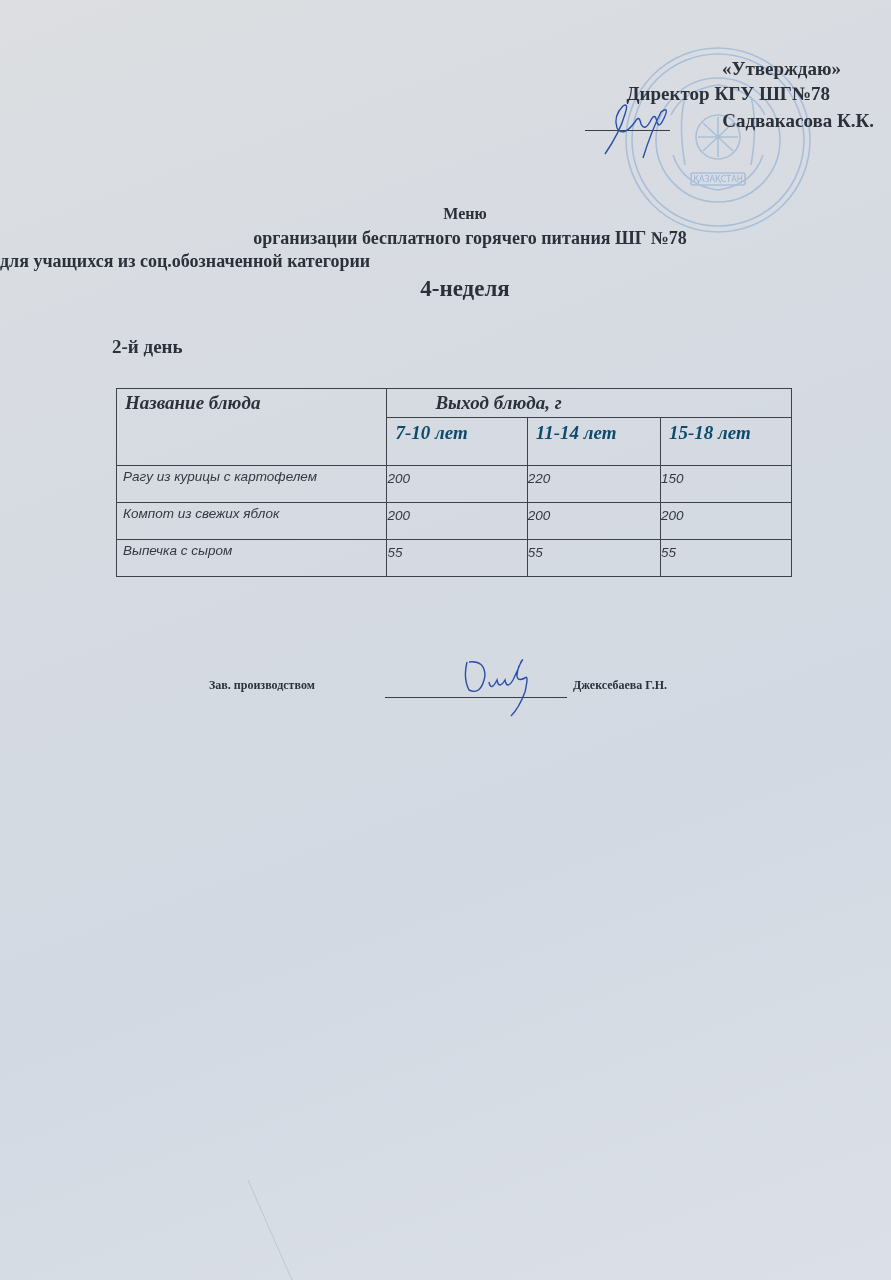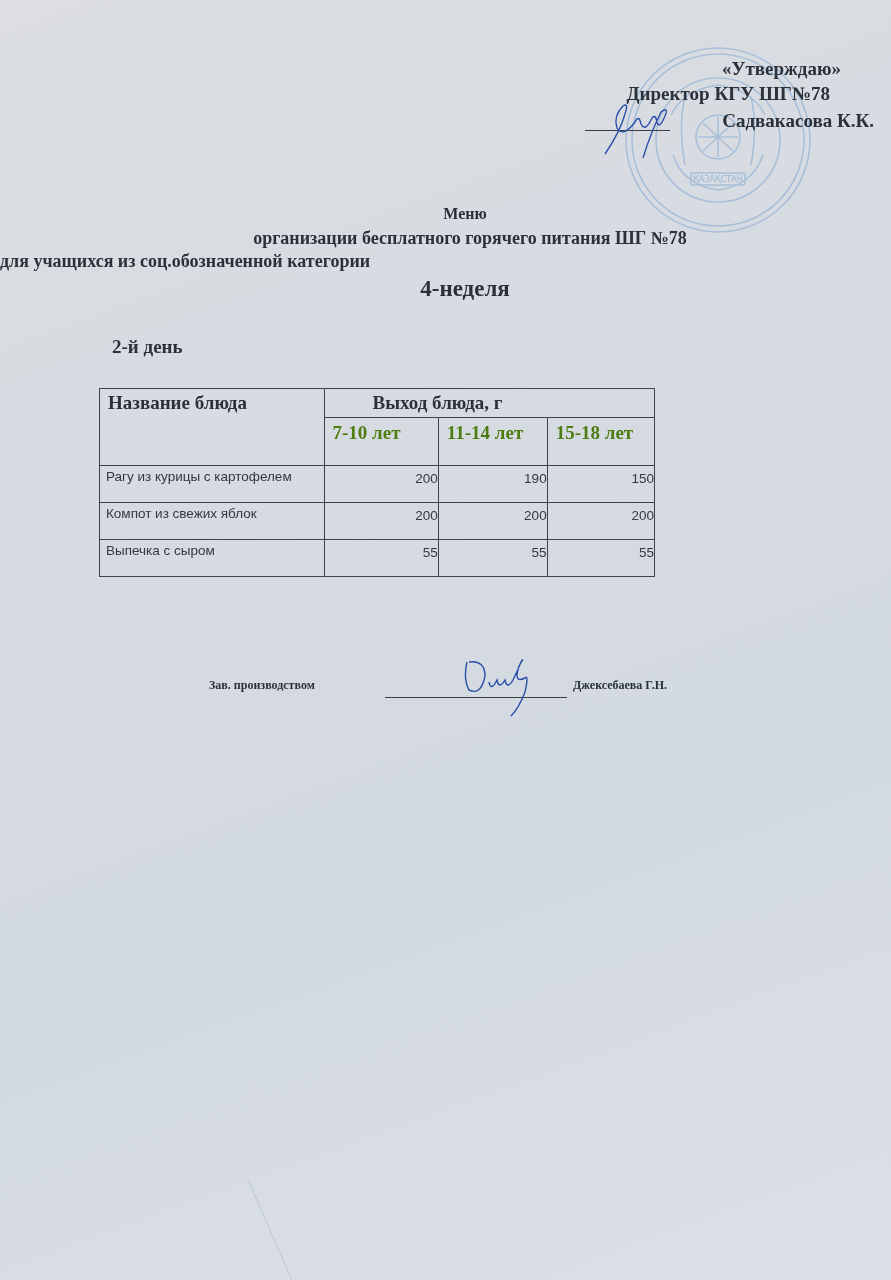--- a/index.html
+++ b/index.html
@@ -24,34 +24,35 @@
 
   
   .t-menu { left: 0; width: 930px; top: 205px; text-align: center; font-size: 16px; }
   .t-org { left: 0; width: 940px; top: 228px; text-align: center; font-size: 18px; }
   .t-for { left: 0; width: 880px; top: 251px; text-align: left; font-size: 18px; }
   .t-week { left: 0; width: 930px; top: 276px; text-align: center; font-size: 23px; }
   .t-day { left: 112px; top: 336px; font-size: 19px; }
 
   
   .menu-table {
-    position: absolute; left: 99px; top: 388px; width: 556px;
+    position: absolute; left: 116px; top: 388px; width: 676px;
     border-collapse: collapse;
+    font-style: italic;
   }
   .menu-table td {
     border: 1.3px solid #3d424a; padding: 0; vertical-align: top;
   }
   .h1 { height: 29px; }
   .h2 { height: 48px; }
   .r { height: 37px; }
   .hname { font-family: "Liberation Serif", serif; font-weight: bold; font-size: 19px; padding: 3px 0 0 8px !important; color: #2b313b; }
   .hyield { font-family: "Liberation Serif", serif; font-weight: bold; font-size: 19px; padding: 3px 0 0 48px !important; color: #2b313b; margin-top: 9px; }
-  .hage { font-family: "Liberation Serif", serif; font-weight: bold; font-size: 19px; padding: 4px 0 0 8px !important; color: #4d7c0f; }
+  .hage { font-family: "Liberation Serif", serif; font-weight: bold; font-size: 19px; padding: 4px 0 0 8px !important; color: #0c4a6e; }
   .dname { font-family: "Liberation Sans", sans-serif; font-size: 13.5px; padding: 3px 0 0 6px !important; color: #333841; margin-top: 27px; }
-  .dval { font-family: "Liberation Sans", sans-serif; font-size: 13.5px; text-align: right; padding: 5px 0 0 0 !important; color: #333841; }
+  .dval { font-family: "Liberation Sans", sans-serif; font-size: 13.5px; text-align: left; padding: 5px 0 0 0 !important; color: #333841; }
 
   
   .foot-label { left: 209px; top: 678px; font-size: 12px; }
   .foot-line { left: 385px; top: 697px; width: 182px; border-top: 1.3px solid #3a3f47; }
   .foot-name { left: 573px; top: 678px; font-size: 12px; }
   .sig2 { left: 455px; top: 652px; width: 100px; height: 68px; }
 
   .crease { left: 0; top: 0; width: 891px; height: 1280px; pointer-events: none; }
 </style>
 </head>
@@ -100,21 +101,21 @@
     <td colspan="3" class="hyield">Выход блюда, г</td>
   </tr>
   <tr class="h2">
     <td class="hage">7-10 лет</td>
     <td class="hage">11-14 лет</td>
     <td class="hage">15-18 лет</td>
   </tr>
   <tr class="r">
     <td class="dname">Рагу из курицы с картофелем</td>
     <td class="dval">200</td>
-    <td class="dval">190</td>
+    <td class="dval">220</td>
     <td class="dval">150</td>
   </tr>
   <tr class="r">
     <td class="dname">Компот из свежих яблок</td>
     <td class="dval">200</td>
     <td class="dval">200</td>
     <td class="dval">200</td>
   </tr>
   <tr class="r">
     <td class="dname">Выпечка с сыром</td>

